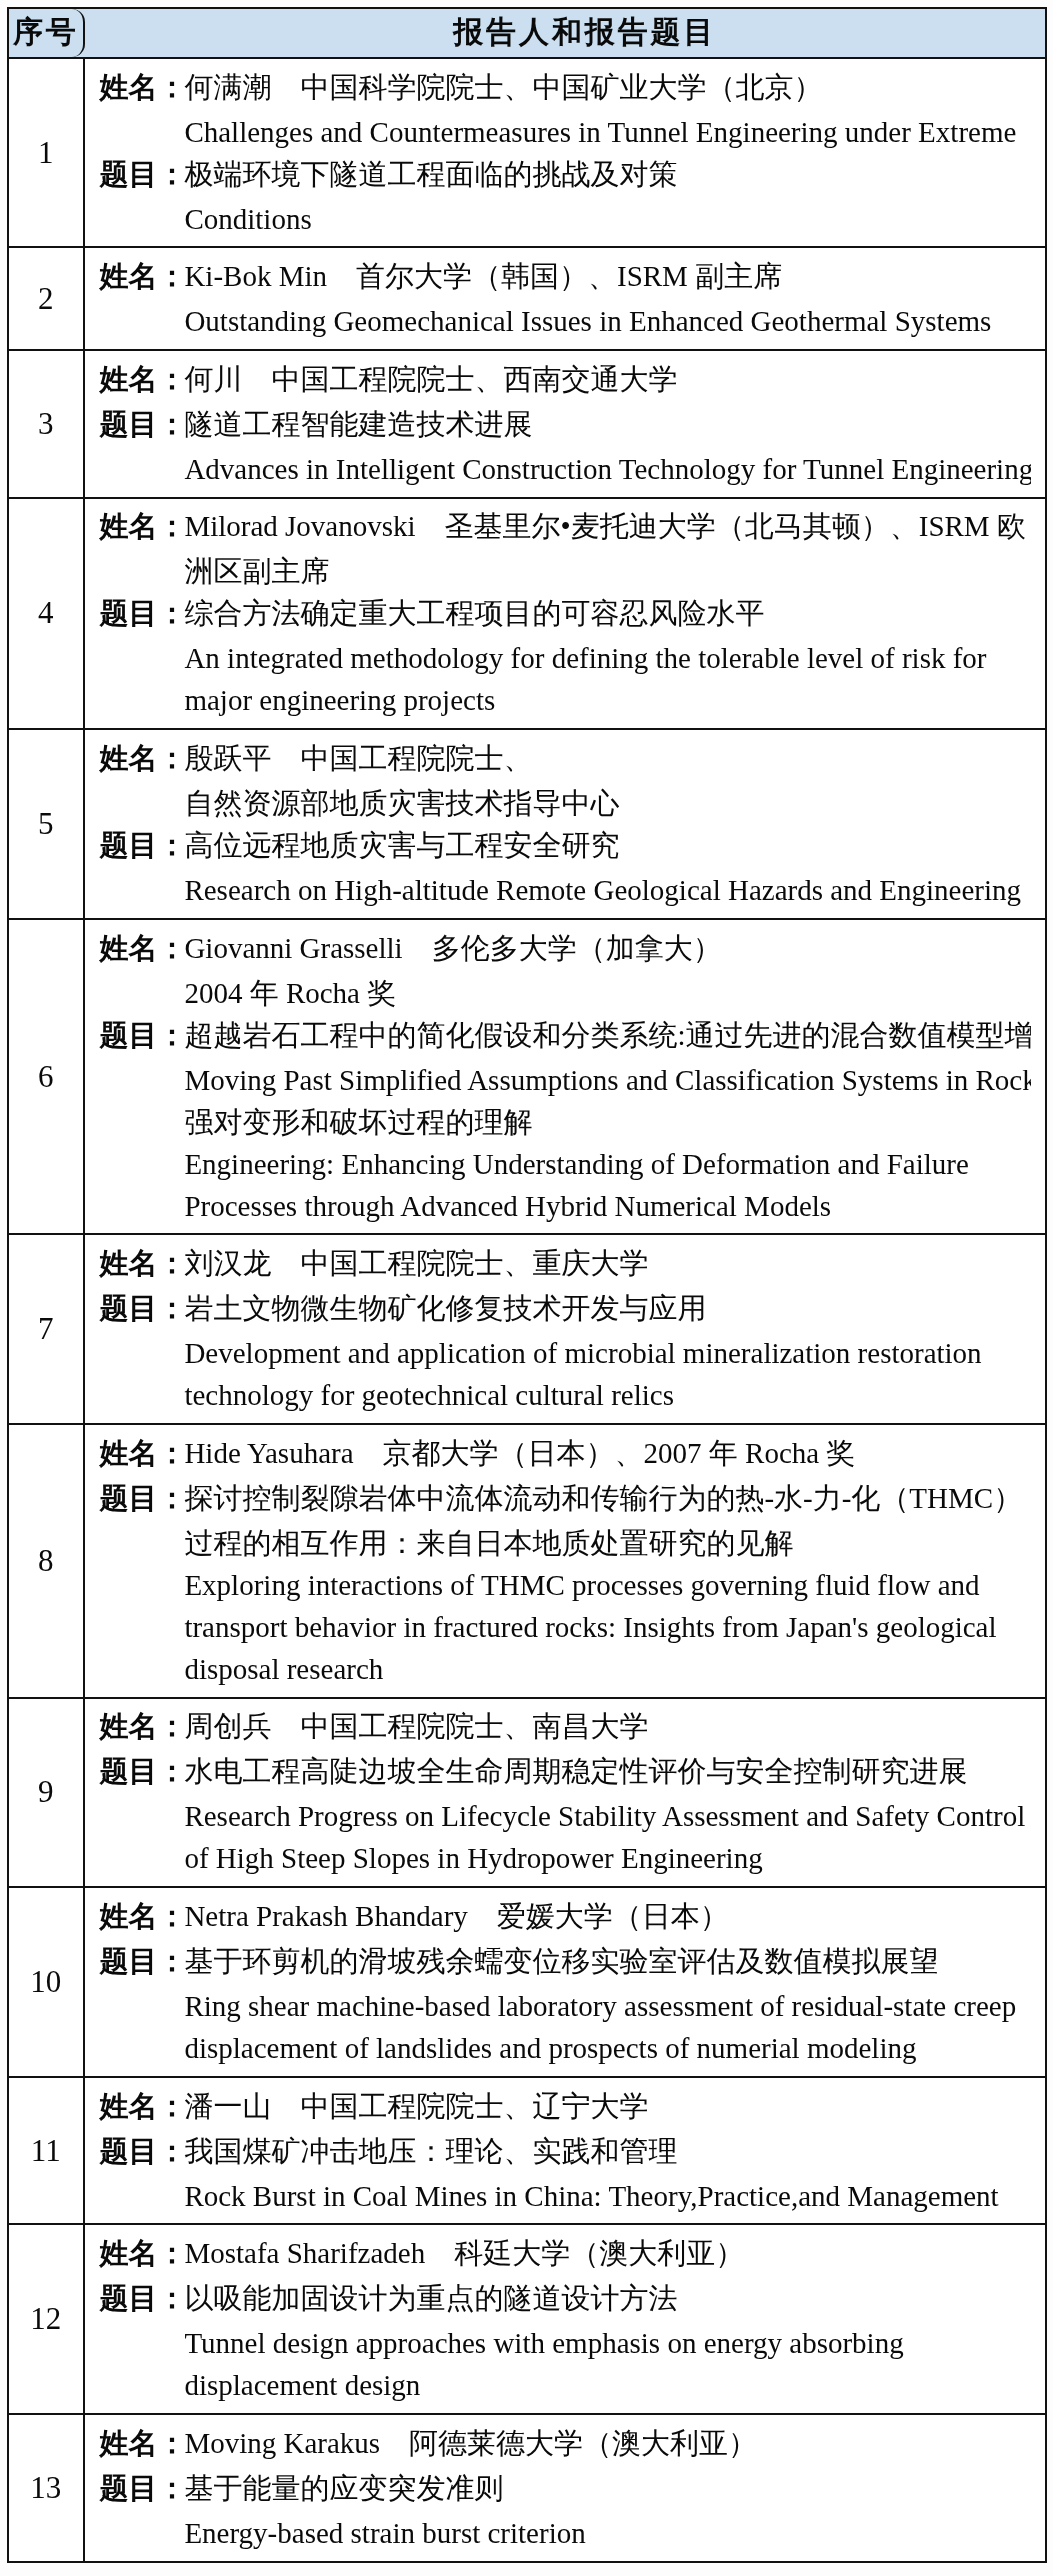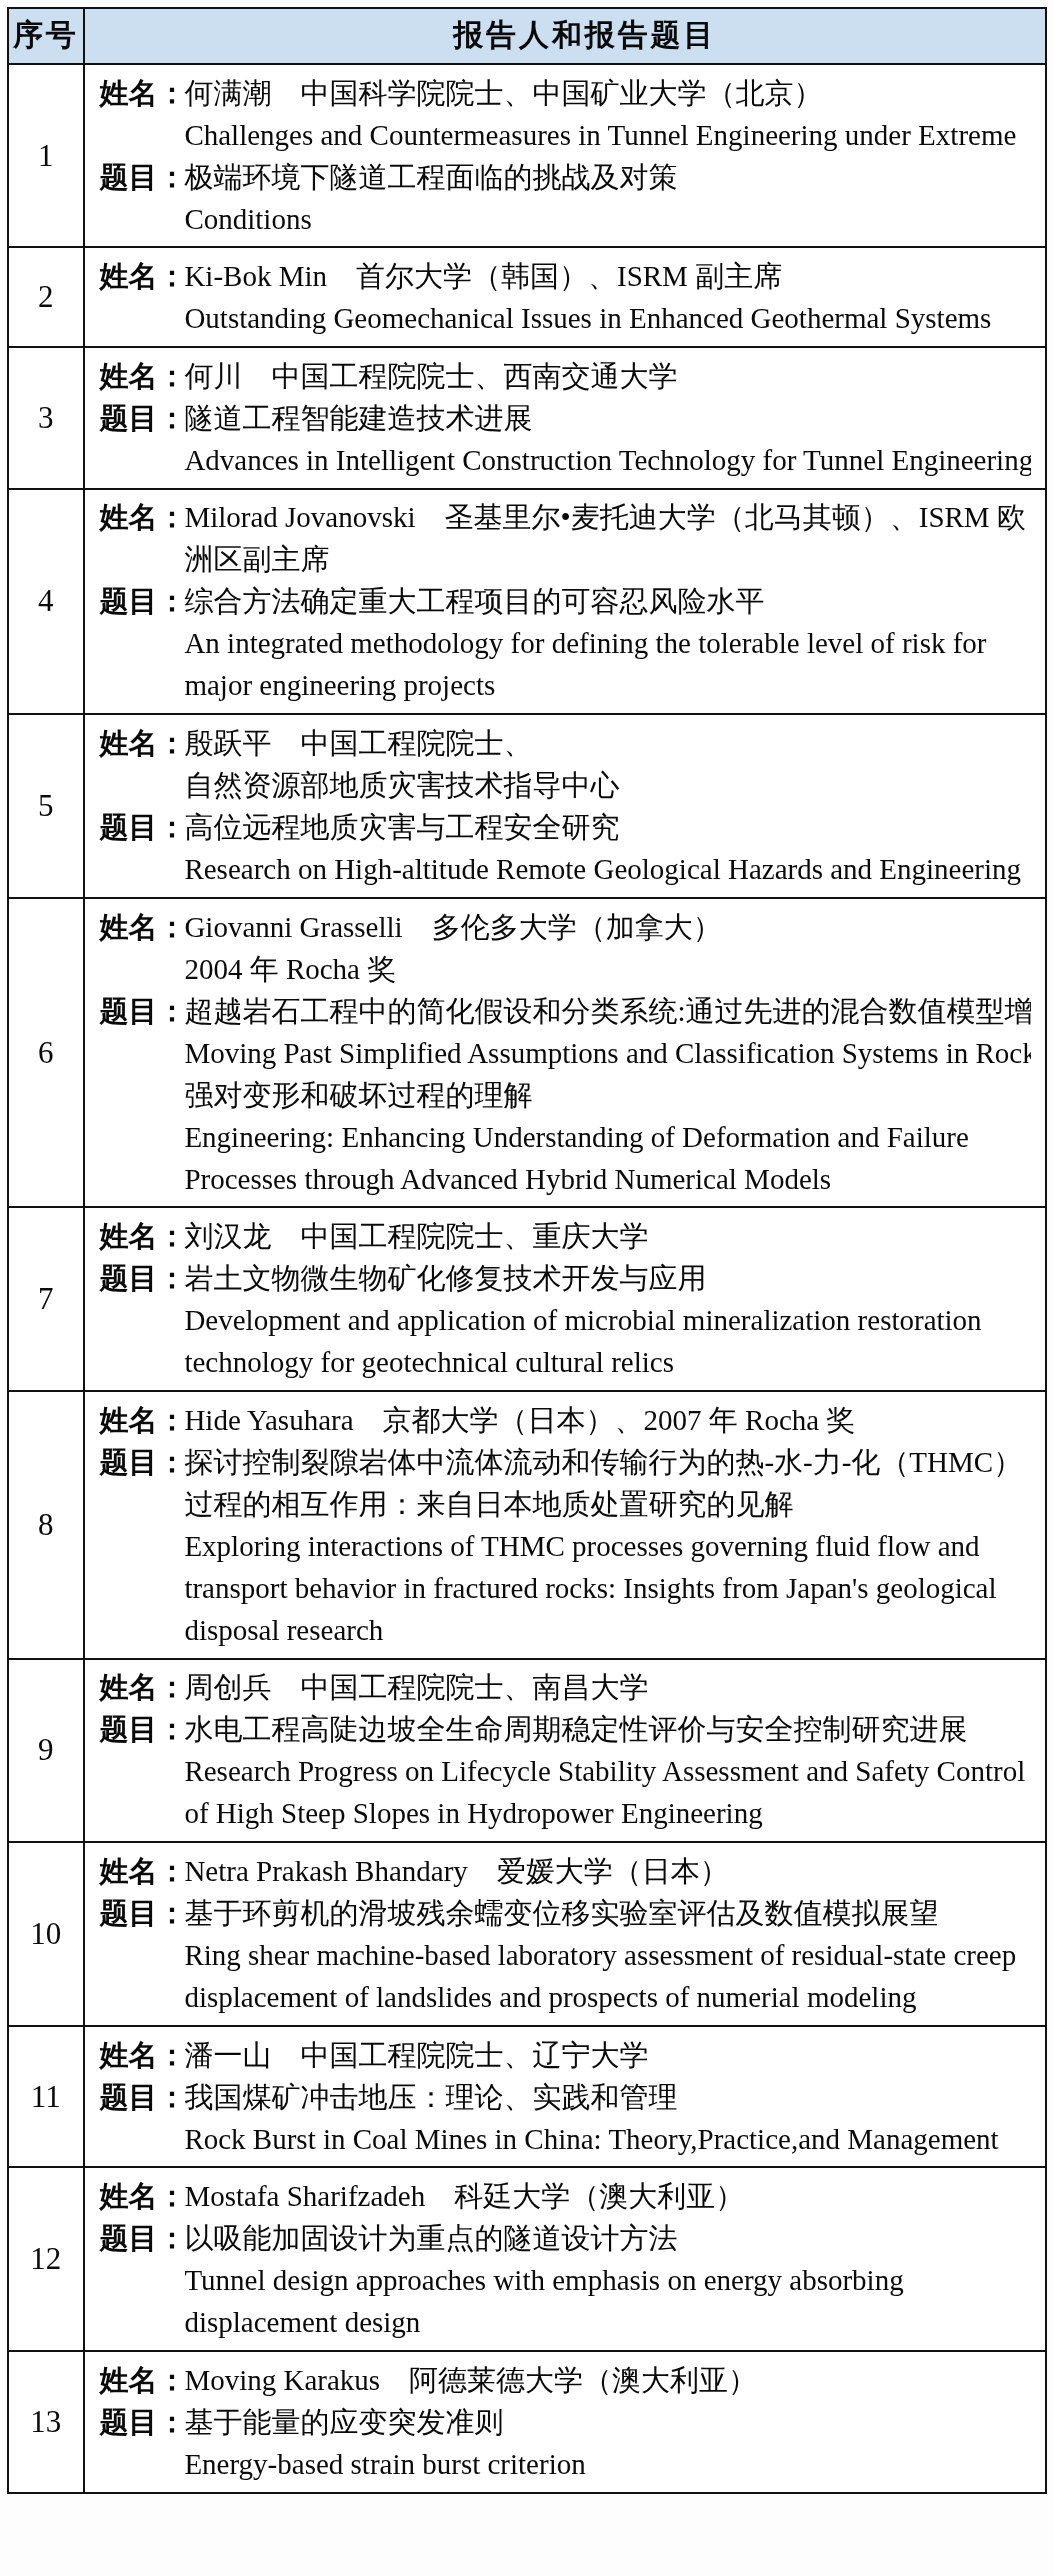--- a/index.html
+++ b/index.html
@@ -24,21 +24,22 @@
     background: #cbdff0;
     border-bottom: 2.9px solid #111;
   }
   .th {
     display: flex;
     align-items: center;
     justify-content: center;
     font-weight: bold;
     font-size: 30px;
     letter-spacing: 2.9px;
-    height: 54px;
+    height: 48px;
+    border-radius: 13px;
   }
   .col-num {
     width: 76px;
     flex: none;
     border-right: 2px solid #111;
     box-sizing: border-box;
   }
   .col-main { flex: 1; margin-left: 40px; }
   .tr {
     display: flex;
@@ -67,20 +68,21 @@
     line-height: 42px;
     padding-left: 85px;
     white-space: nowrap;
     overflow: hidden;
   }
   .line.has-label { padding-left: 0; }
   .lbl {
     display: inline-block;
     width: 85px;
     font-weight: bold;
+    font-family: Liberation Mono, monospace;
   }
 </style>
 </head>
 <body>
 
 <div class="page">
   <div class="tbl">
     <div class="thead">
       <div class="th col-num">序号</div>
       <div class="th col-main">报告人和报告题目</div>

